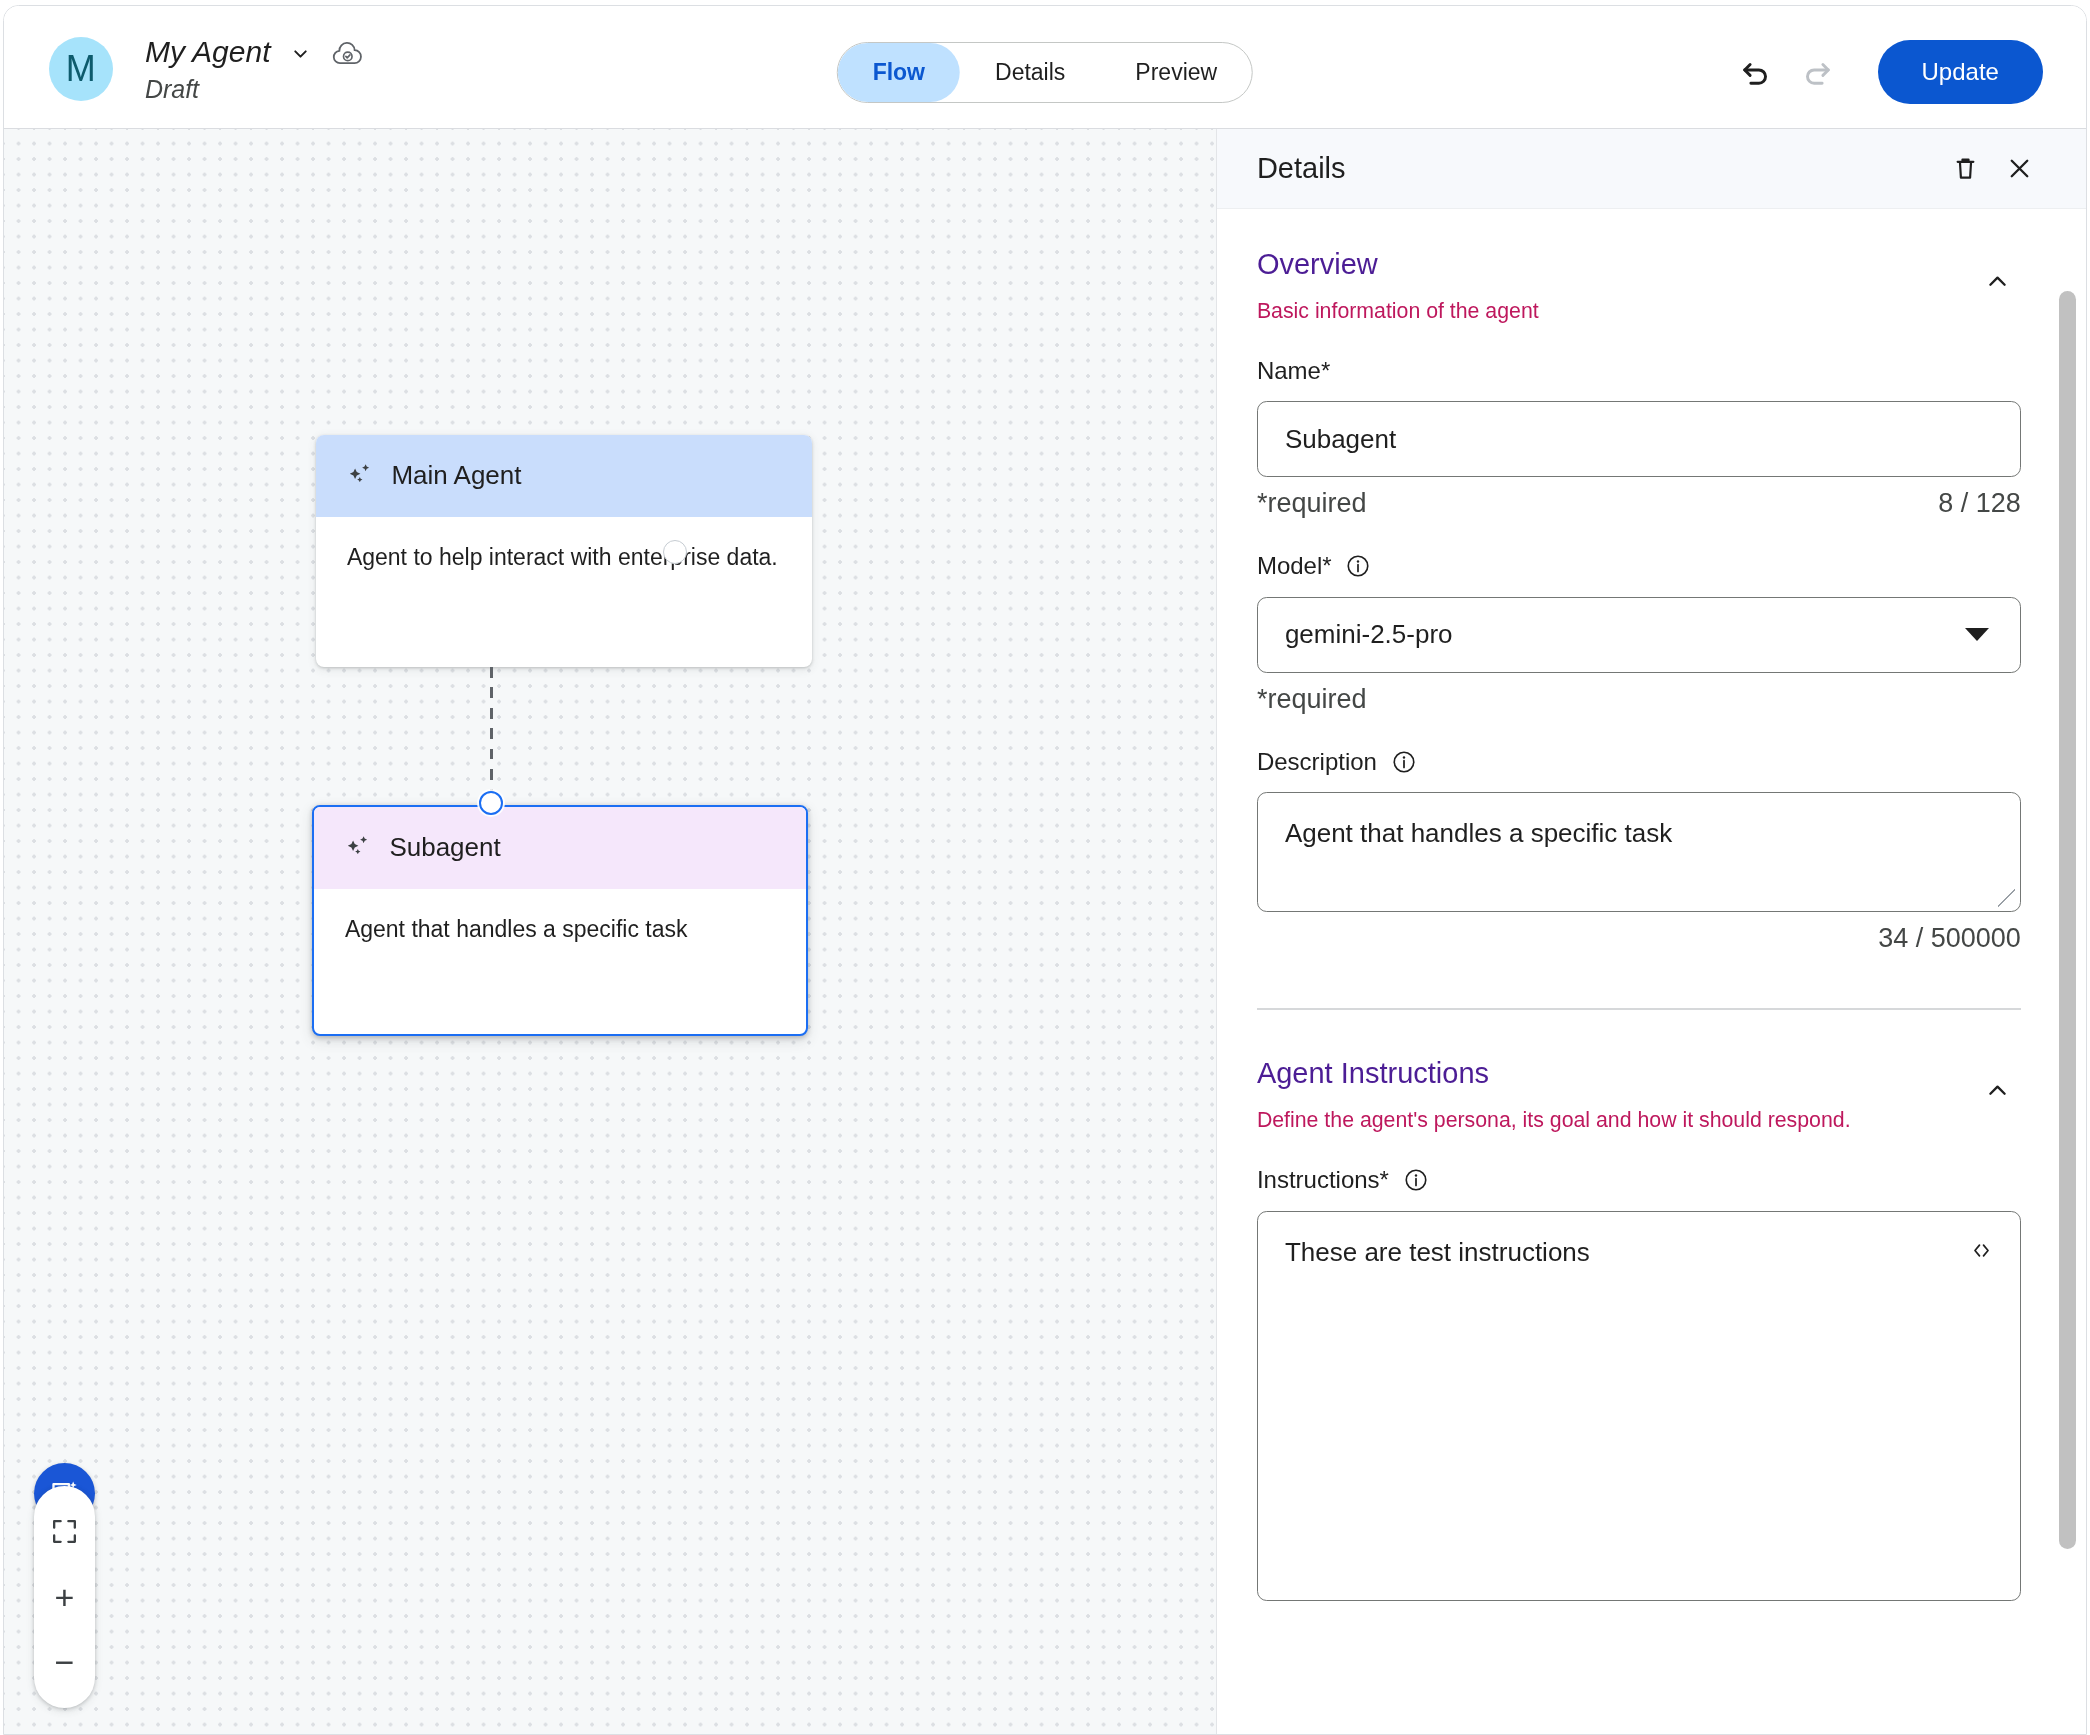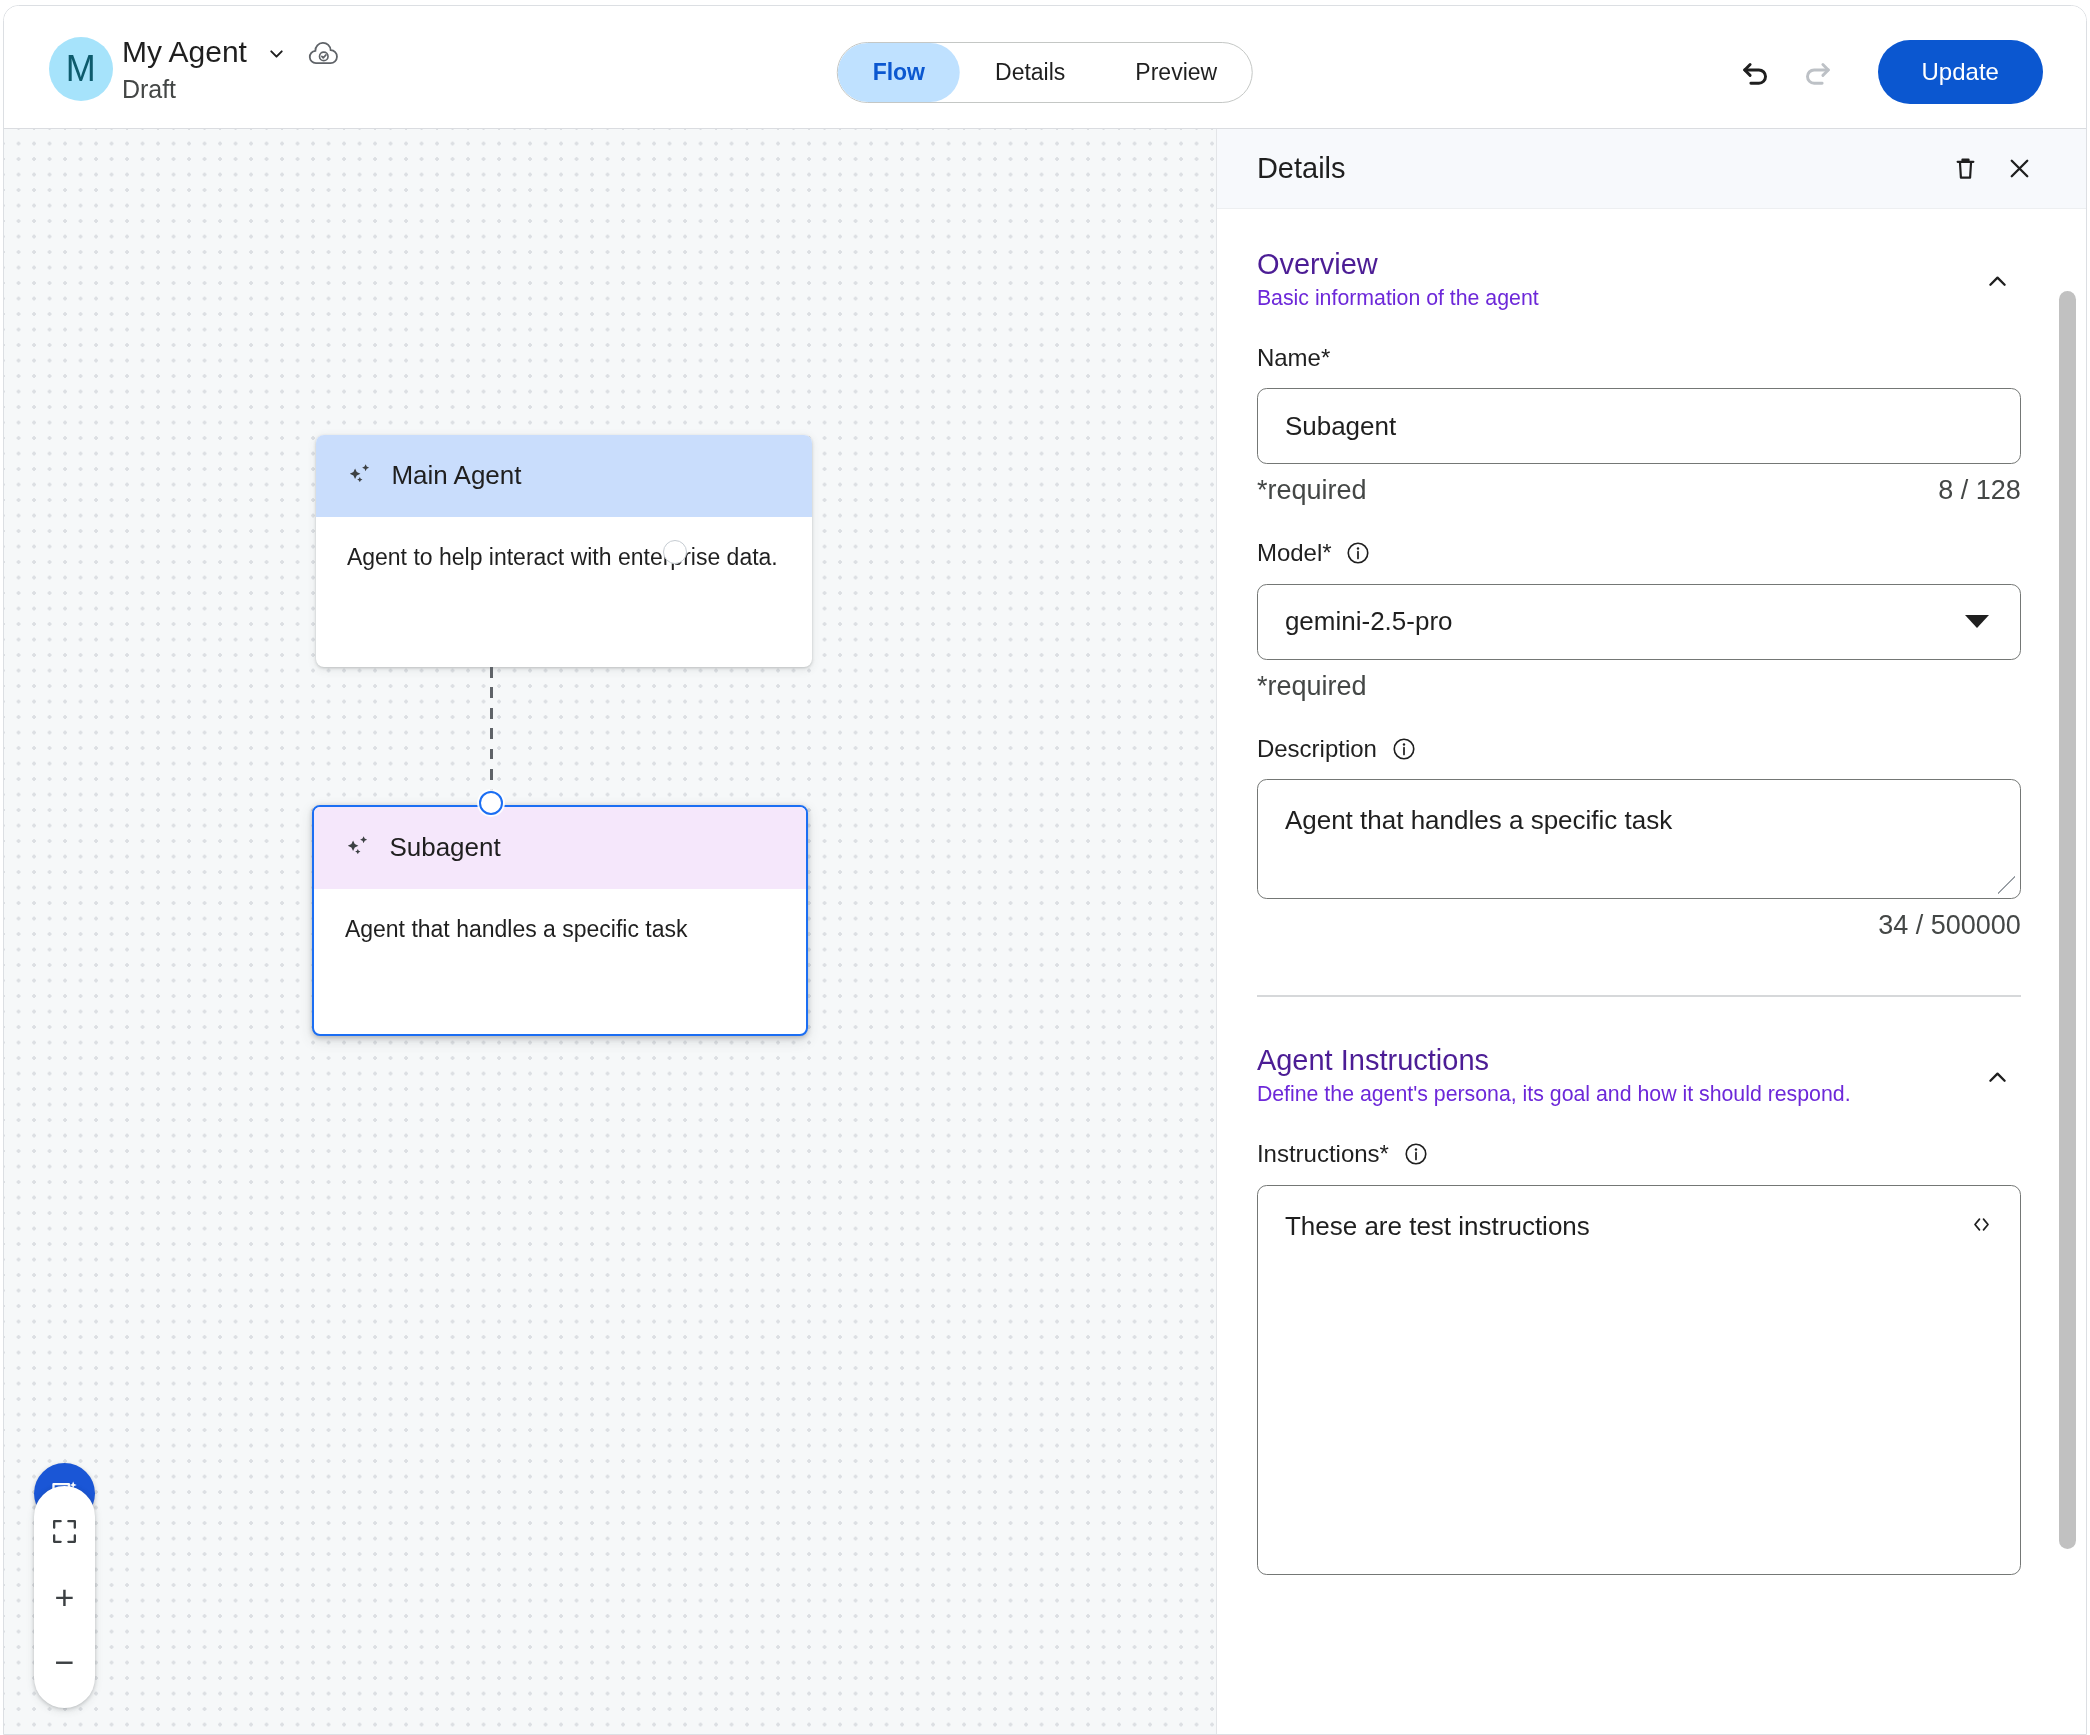--- a/index.html
+++ b/index.html
@@ -38,21 +38,21 @@
   }
   .avatar {
     width: 64px; height: 64px;
     border-radius: 50%;
     background: #a6e3fb;
     color: #0d5b6d;
     display: flex; align-items: center; justify-content: center;
     font-size: 36px; font-weight: 400;
     letter-spacing: 0.5px;
   }
-  .brand-text { margin-left: 9px; }
+  .brand-text { margin-left: 32px; font-style: italic; }
   .brand-title-row { display: flex; align-items: center; gap: 17.5px; }
   .brand-title {
     font-size: 30px; font-weight: 500; color: #1f1f1f;
     line-height: 1.1;
   }
   .chev-down {
     width: 25px; height: 25px; position: relative; top: 1.9px;
   }
   .cloud-ico { width: 33px; height: 33px; position: relative; top: 1.9px; }
   .brand-sub {
@@ -248,21 +248,21 @@
     position: relative;
   }
   .panel-inner { padding: 39px 65px 0 40px; }
 
   .sec-head {
     display: flex; align-items: flex-start;
     position: relative;
   }
   .sec-titles { flex: 1; }
   .sec-title { font-size: 29px; color: #4c1d95; }
-  .sec-sub { font-size: 21.3px; color: #6d28d9; margin-top: 5px; }
+  .sec-sub { font-size: 21.3px; color: #be185d; margin-top: 18px; }
   .collapse-btn {
     width: 47px; height: 47px;
     display: flex; align-items: center; justify-content: center;
     margin-top: 9.7px; cursor: pointer;
   }
 
   .field { margin-top: 33px; }
   .field-label {
     font-size: 24px; color: #1f1f1f;
     display: flex; align-items: center; gap: 13.6px;

